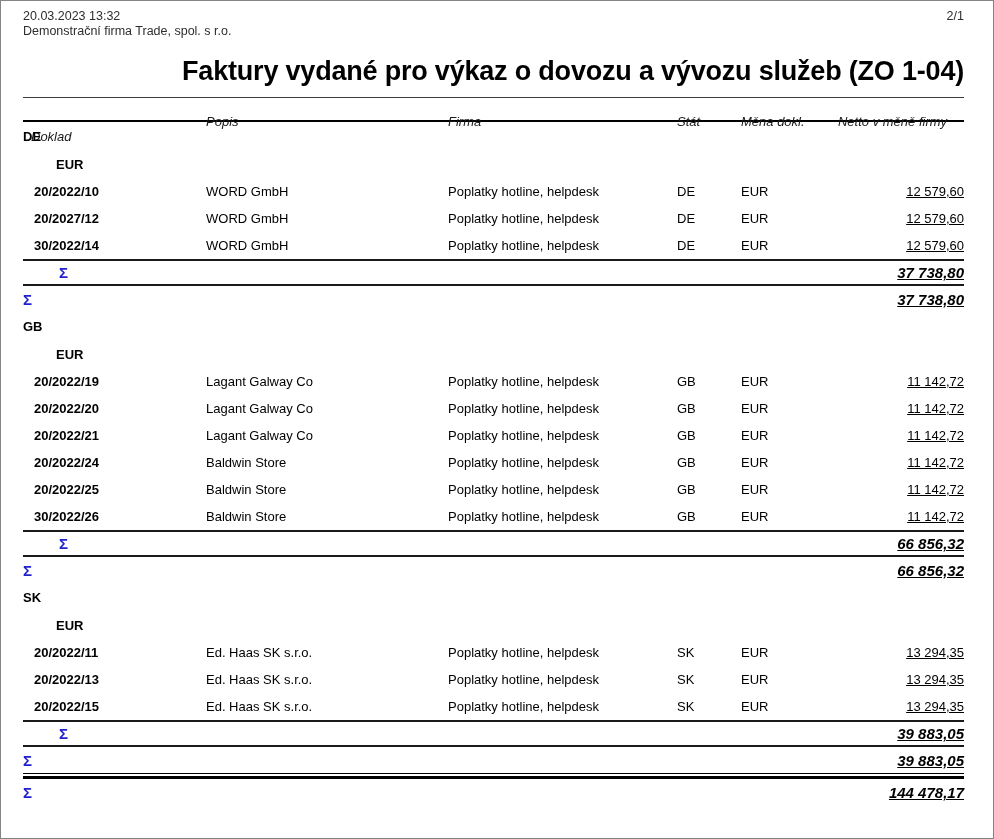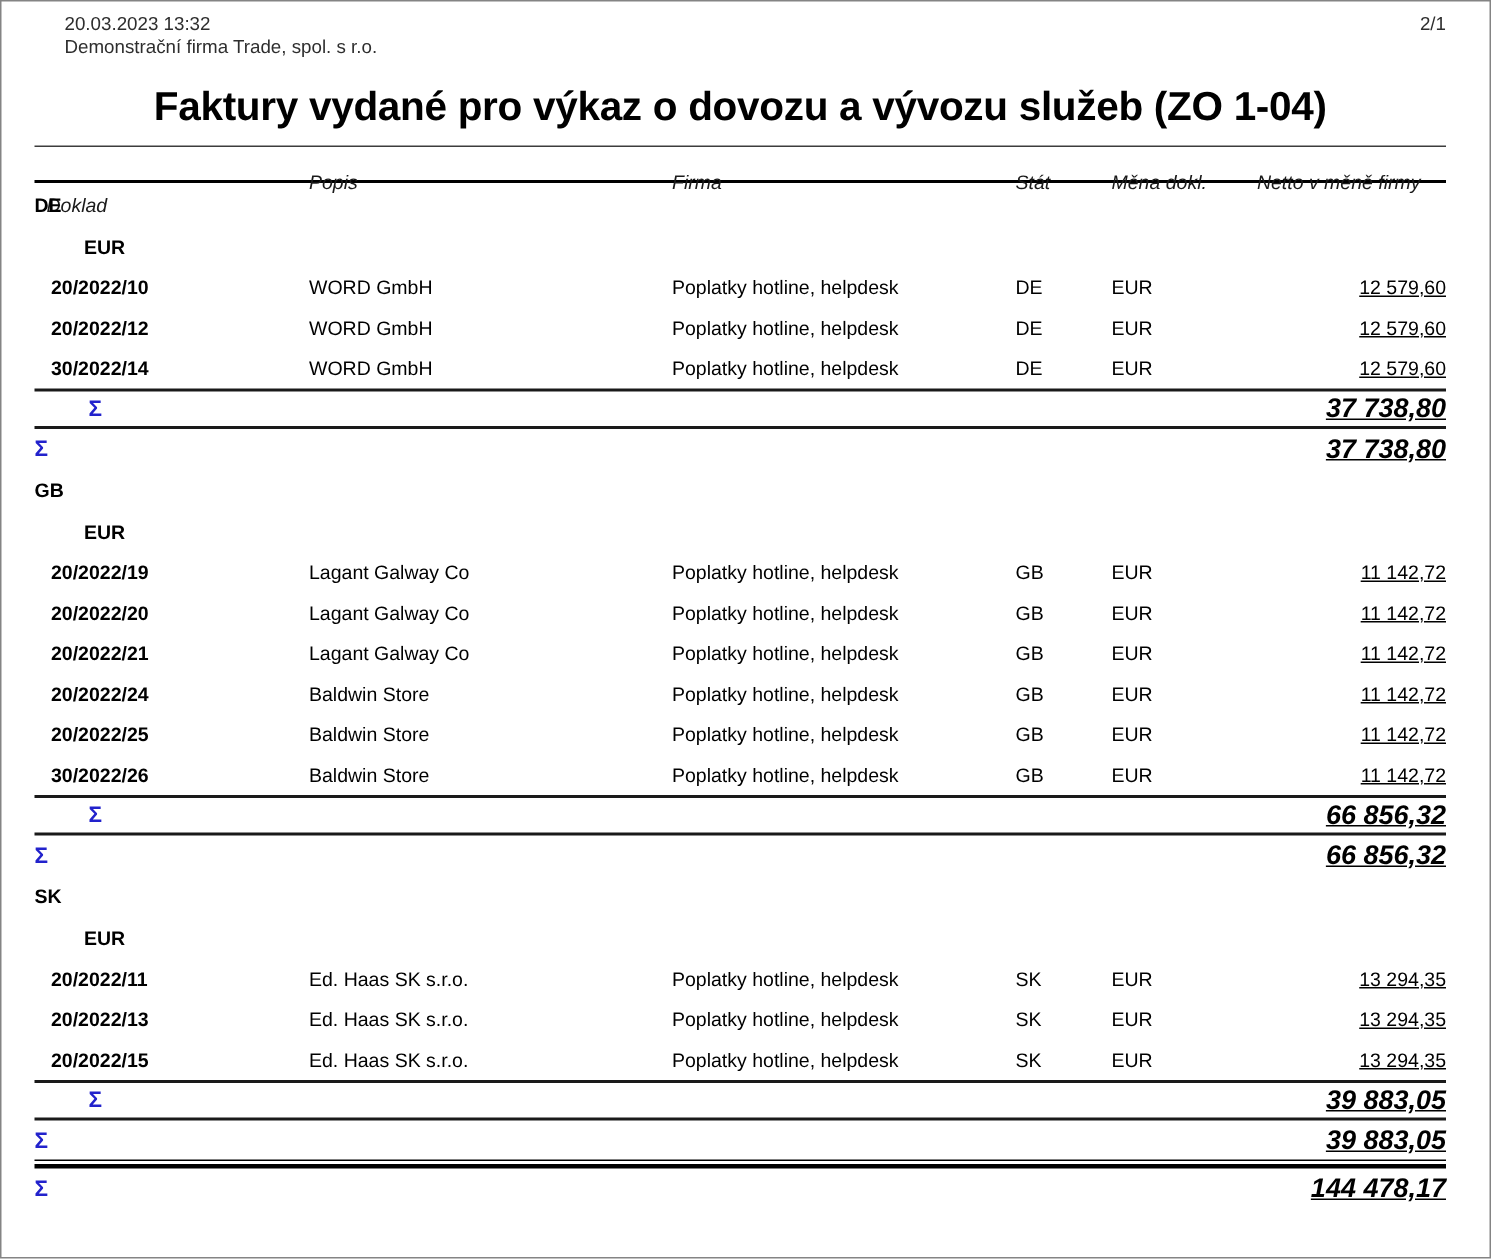--- a/index.html
+++ b/index.html
@@ -10,28 +10,28 @@
     box-sizing: border-box;
     font-family: "Liberation Sans", "DejaVu Sans", sans-serif;
     color: #000;
     overflow: hidden;
   }
   .content { padding: 8px 29px 0 22px; }
 
   
   .page-top {
     display: flex; justify-content: space-between; align-items: flex-start;
-    font-size: 12.5px; color: #2e2e2e; line-height: 15px; margin-left: 20px;
+    font-size: 12.5px; color: #2e2e2e; line-height: 15px;
   }
 
   
   .report-title {
     margin: 17px 0 10px 0;
     font-size: 27px; font-weight: 700;
-    text-align: center; letter-spacing: -0.2px;
+    text-align: right; letter-spacing: -0.2px;
     color: #000;
   }
 
   
   .grid-row {
     display: grid;
     grid-template-columns: 183px 242px 229px 64px 80px 1fr;
     align-items: center;
     font-size: 13px;
   }
@@ -61,21 +61,21 @@
     line-height: 1;
   }
   .sigma-indent { padding-left: 36px; }
 
   .subtotal-row {
     border-top: 2px solid #1a1a1a;
     border-bottom: 2px solid #1a1a1a;
     height: 23px;
   }
   .total-row { height: 26px; }
-  .total-amount { font-weight: 700; font-style: italic; font-size: 18px; }
+  .total-amount { font-weight: 700; font-style: italic; font-size: 15px; }
 
   .grand-sep-thin { border-top: 1px solid #000; height: 2px; }
   .grand-sep-thick { border-top: 3px solid #000; height: 0; }
   .grand-row { height: 27px; }
 </style>
 </head>
 <body>
 
 <div class="content">
 
@@ -103,21 +103,21 @@
 
   <div class="grid-row data-row">
     <div class="cell-pad">20/2022/10</div>
     <div>WORD GmbH</div>
     <div>Poplatky hotline, helpdesk</div>
     <div>DE</div>
     <div>EUR</div>
     <div class="num">12 579,60</div>
   </div>
   <div class="grid-row data-row">
-    <div class="cell-pad">20/2022/12</div>
+    <div class="cell-pad">20/2027/12</div>
     <div>WORD GmbH</div>
     <div>Poplatky hotline, helpdesk</div>
     <div>DE</div>
     <div>EUR</div>
     <div class="num">12 579,60</div>
   </div>
   <div class="grid-row data-row">
     <div class="cell-pad">30/2022/14</div>
     <div>WORD GmbH</div>
     <div>Poplatky hotline, helpdesk</div>

